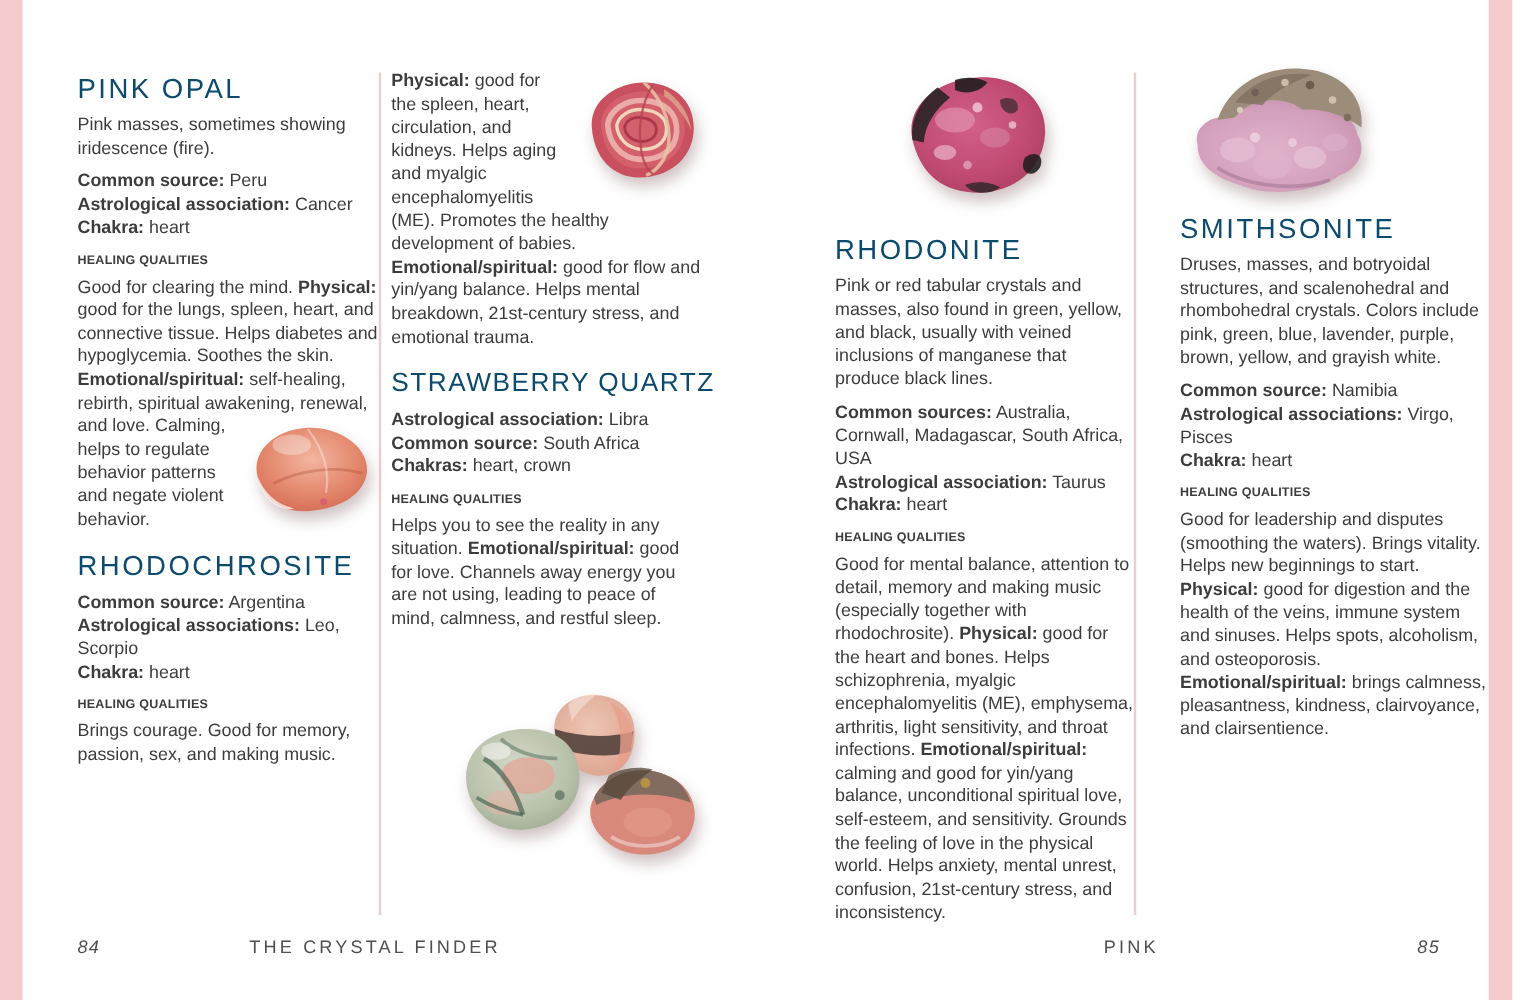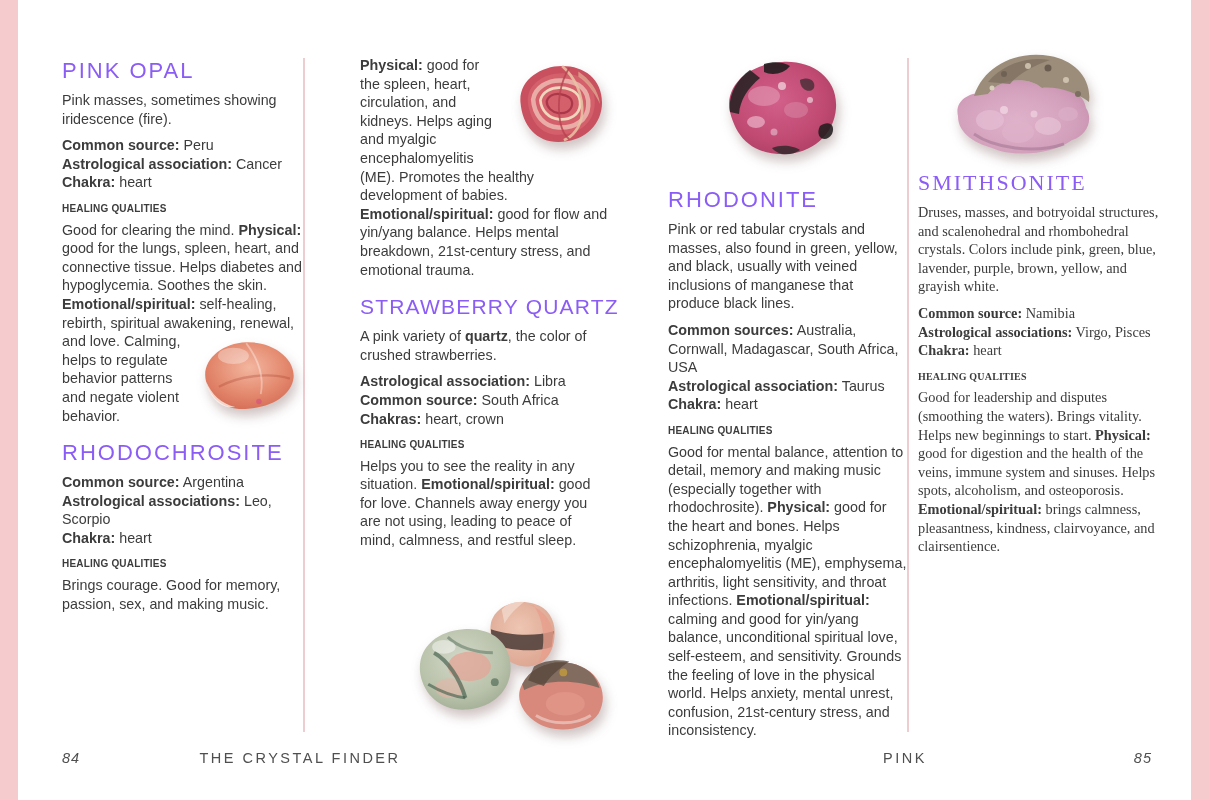--- a/index.html
+++ b/index.html
@@ -11,26 +11,26 @@
   }
   .pink-strip{position:absolute;top:0;bottom:0;background:#f6cbce;}
   .strip-left{left:0;width:18px;}
   .strip-right{right:0;width:19px;}
   .column-rule{position:absolute;top:58px;height:674px;width:2px;background:#eecdd1;}
   .rule-1{left:303px;}
   .rule-2{left:907px;}
 
   .col{position:absolute;font-size:14.3px;line-height:18.6px;}
   .col-1{left:62px;top:58px;width:242px;}
-  .col-2{left:313px;top:56px;width:250px;margin-left:47px;}
+  .col-2{left:313px;top:56px;width:250px;}
   .col-3{left:668px;top:170px;width:240px;margin-top:17px;}
-  .col-4{left:918px;top:170px;width:248px;font-family:Liberation Serif, serif;}
+  .col-4{left:944px;top:170px;width:248px;}
 
   h2.title{
-    font-size:22px;font-weight:400;letter-spacing:2px;color:#8b5cf6;
+    font-size:22px;font-weight:400;letter-spacing:2px;color:#0c4a6e;
     margin:0 0 7px 0;white-space:nowrap;line-height:26px;
   }
   h2.title-later{margin-top:15px;}
   h2.title-sq{letter-spacing:1.2px;font-size:21px;}
   p.desc{margin:0 0 8px 0;}
   .info{margin:0 0 8px 0;}
   .info-line b{font-weight:700;}
   .healing-head{font-weight:700;font-size:10px;letter-spacing:.2px;margin:0 0 2px 0;}
   p.body{margin:0;}
   p.body b{font-weight:700;}
@@ -106,21 +106,20 @@
       <path d="M30,45 C32,32 46,23 62,24 C80,25 92,34 91,52 C90,68 76,77 58,76 C42,75 31,62 30,45 Z" fill="none" stroke="#e9aca6" stroke-width="5"></path>
       <path d="M38,46 C40,37 50,31 61,32 C74,33 83,39 82,51 C81,62 71,68 59,67 C47,66 39,57 38,46 Z" fill="none" stroke="#f0d6bd" stroke-width="3"></path>
       <path d="M45,47 C47,41 53,38 60,39 C68,40 74,44 73,51 C72,58 65,61 58,60 C51,59 45,54 45,47 Z" fill="none" stroke="#ab3848" stroke-width="2.5"></path>
       <path d="M62,8 C76,20 86,40 84,62 C82,76 74,86 64,90" fill="none" stroke="#e8c4a4" stroke-width="3" opacity="0.85"></path>
       <path d="M70,10 C60,26 56,48 60,70 C62,80 66,86 70,89" fill="none" stroke="#b6414f" stroke-width="2" opacity="0.8"></path>
       <path d="M80,14 C92,22 102,34 104,50 C98,38 90,26 80,20 Z" fill="#e3b294" opacity="0.7"></path>
     </svg>
       </span><b>Physical:</b><span> good for the spleen, heart, circulation, and kidneys. Helps aging and myalgic encephalomyelitis (ME). Promotes the healthy development of babies. </span><b>Emotional/spiritual:</b><span> good for flow and yin/yang balance. Helps mental breakdown, 21st-century stress, and emotional trauma.</span></p>
 
   <h2 class="title title-later title-sq">STRAWBERRY QUARTZ</h2>
-  <p class="desc"><span>A pink variety of </span><b>quartz</b><span>, the color of crushed strawberries.</span></p>
   <div class="info">
     <div class="info-line"><b>Astrological association:</b><span> Libra</span></div>
     <div class="info-line"><b>Common source:</b><span> South Africa</span></div>
     <div class="info-line"><b>Chakras:</b><span> heart, crown</span></div>
   </div>
   <div class="healing-head">HEALING QUALITIES</div>
   <p class="body"><span>Helps you to see the reality in any situation. </span><b>Emotional/spiritual:</b><span> good for love. Channels away energy you are not using, leading to peace of mind, calmness, and restful sleep.</span></p>
 
   <div class="tumbled-wrap">
     <svg class="stone shadowed" width="202" height="142" viewBox="0 0 205 145">

